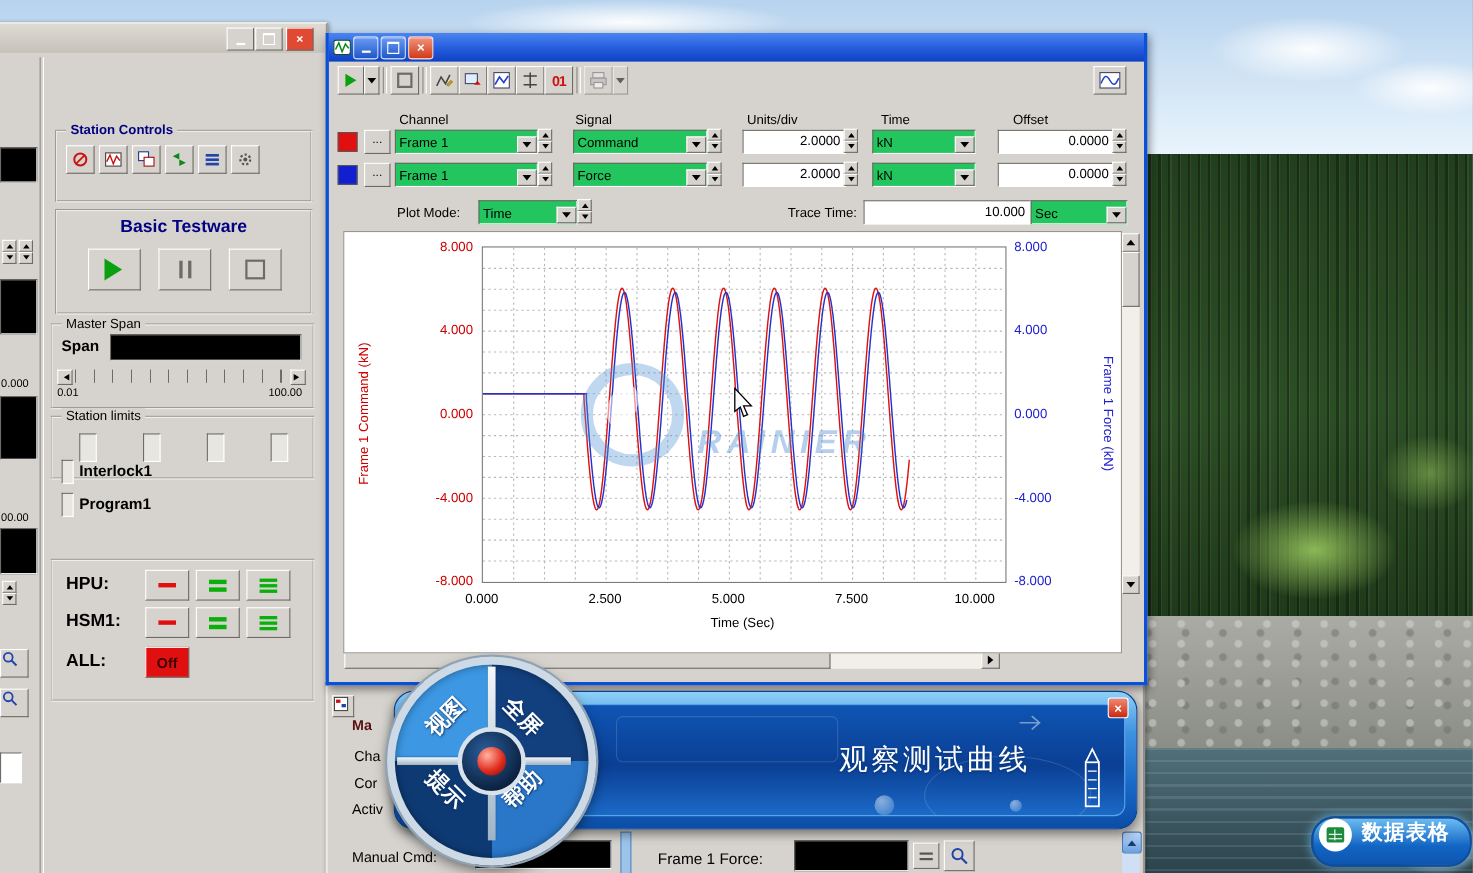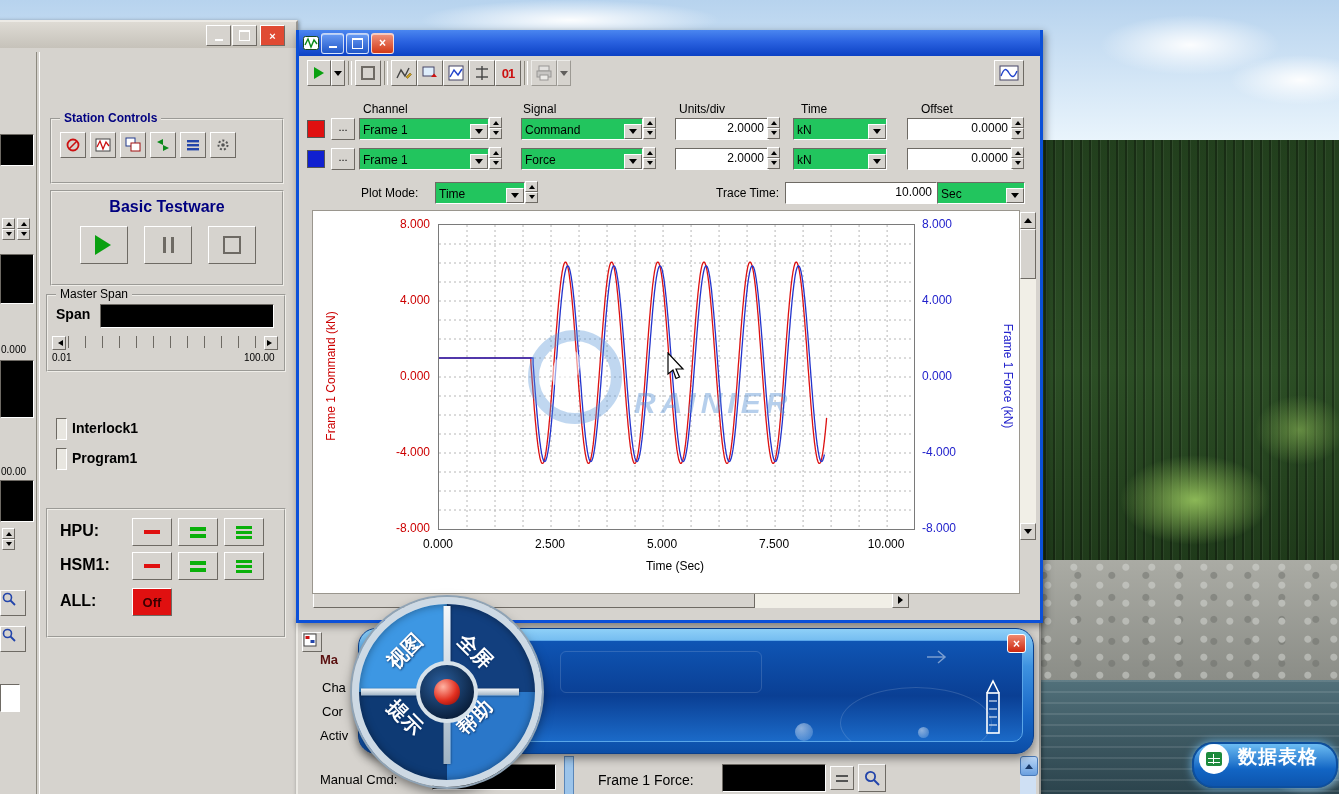--- a/index.html
+++ b/index.html
@@ -260,20 +260,27 @@
       <span style="width:0;height:0;border:3px solid transparent;border-right:5px solid #000"></span>
     </div>
     <div class="abs" style="left:20px;top:40px;width:192px;height:12px;background:repeating-linear-gradient(90deg,#6e6a64 0 1px,transparent 1px 17px)"></div>
     <div class="abs raised" style="left:216px;top:40px;width:12px;height:12px;display:flex;align-items:center;justify-content:center">
       <span style="width:0;height:0;border:3px solid transparent;border-left:5px solid #000"></span>
     </div>
     <div class="abs lbl" style="left:4px;top:56px;font-size:10px">0.01</div>
     <div class="abs lbl" style="left:196px;top:56px;font-size:10px">100.00</div>
   </div>
 
+  <div class="abs grp" style="left:48px;top:356px;width:236px;height:54px">
+    <span class="cap">Station limits</span>
+    <div class="abs inset" style="left:24px;top:14px;width:14px;height:24px;background:#e8e6e0"></div>
+    <div class="abs inset" style="left:82px;top:14px;width:14px;height:24px;background:#e8e6e0"></div>
+    <div class="abs inset" style="left:140px;top:14px;width:14px;height:24px;background:#e8e6e0"></div>
+    <div class="abs inset" style="left:198px;top:14px;width:14px;height:24px;background:#e8e6e0"></div>
+  </div>
 
   <div class="abs inset" style="left:58px;top:396px;width:9px;height:20px;background:#e8e6e0"></div>
   <div class="abs blbl" style="left:74px;top:398px">Interlock1</div>
   <div class="abs inset" style="left:58px;top:426px;width:9px;height:20px;background:#e8e6e0"></div>
   <div class="abs blbl" style="left:74px;top:428px">Program1</div>
 
   <div class="abs grp" style="left:48px;top:486px;width:236px;height:126px">
     <div class="abs" style="left:12px;top:12px;font-size:16px;font-weight:bold">HPU:</div>
     <div class="abs raised" style="left:84px;top:8px;width:38px;height:26px;display:flex;align-items:center;justify-content:center">
       <span style="width:16px;height:4px;background:#e01010"></span>
@@ -637,20 +644,21 @@
 
 <div class="abs" id="banner">
   <div id="banner-inner">
     <div class="deco" style="left:190px;top:10px;width:200px;height:40px"></div>
     <div class="deco" style="left:470px;top:46px;width:150px;height:70px;border-radius:50%"></div>
     <div class="bubble" style="left:425px;top:82px;width:18px;height:18px"></div>
     <div class="bubble" style="left:548px;top:86px;width:11px;height:11px"></div>
     <svg style="position:absolute;right:70px;top:8px" width="26" height="16" viewBox="0 0 26 16">
       <path d="M1 8 H18 M12 2 L19 8 L12 14" fill="none" stroke="rgba(255,255,255,.45)" stroke-width="1.5"></path>
         </svg>
+    <div id="banner-msg">观察测试曲线</div>
     <svg style="position:absolute;right:14px;top:38px" width="30" height="56" viewBox="0 0 30 56">
       <rect x="9" y="14" width="12" height="40" fill="none" stroke="#fff" stroke-width="1.6"></rect>
       <path d="M9 14 L15 2 L21 14" fill="none" stroke="#fff" stroke-width="1.6"></path>
       <line x1="11" y1="22" x2="19" y2="22" stroke="#fff" stroke-width="1.2"></line>
       <line x1="11" y1="30" x2="19" y2="30" stroke="#fff" stroke-width="1.2"></line>
       <line x1="11" y1="38" x2="19" y2="38" stroke="#fff" stroke-width="1.2"></line>
       <line x1="11" y1="46" x2="19" y2="46" stroke="#fff" stroke-width="1.2"></line>
         </svg>
   </div>
   <div id="banner-close">

